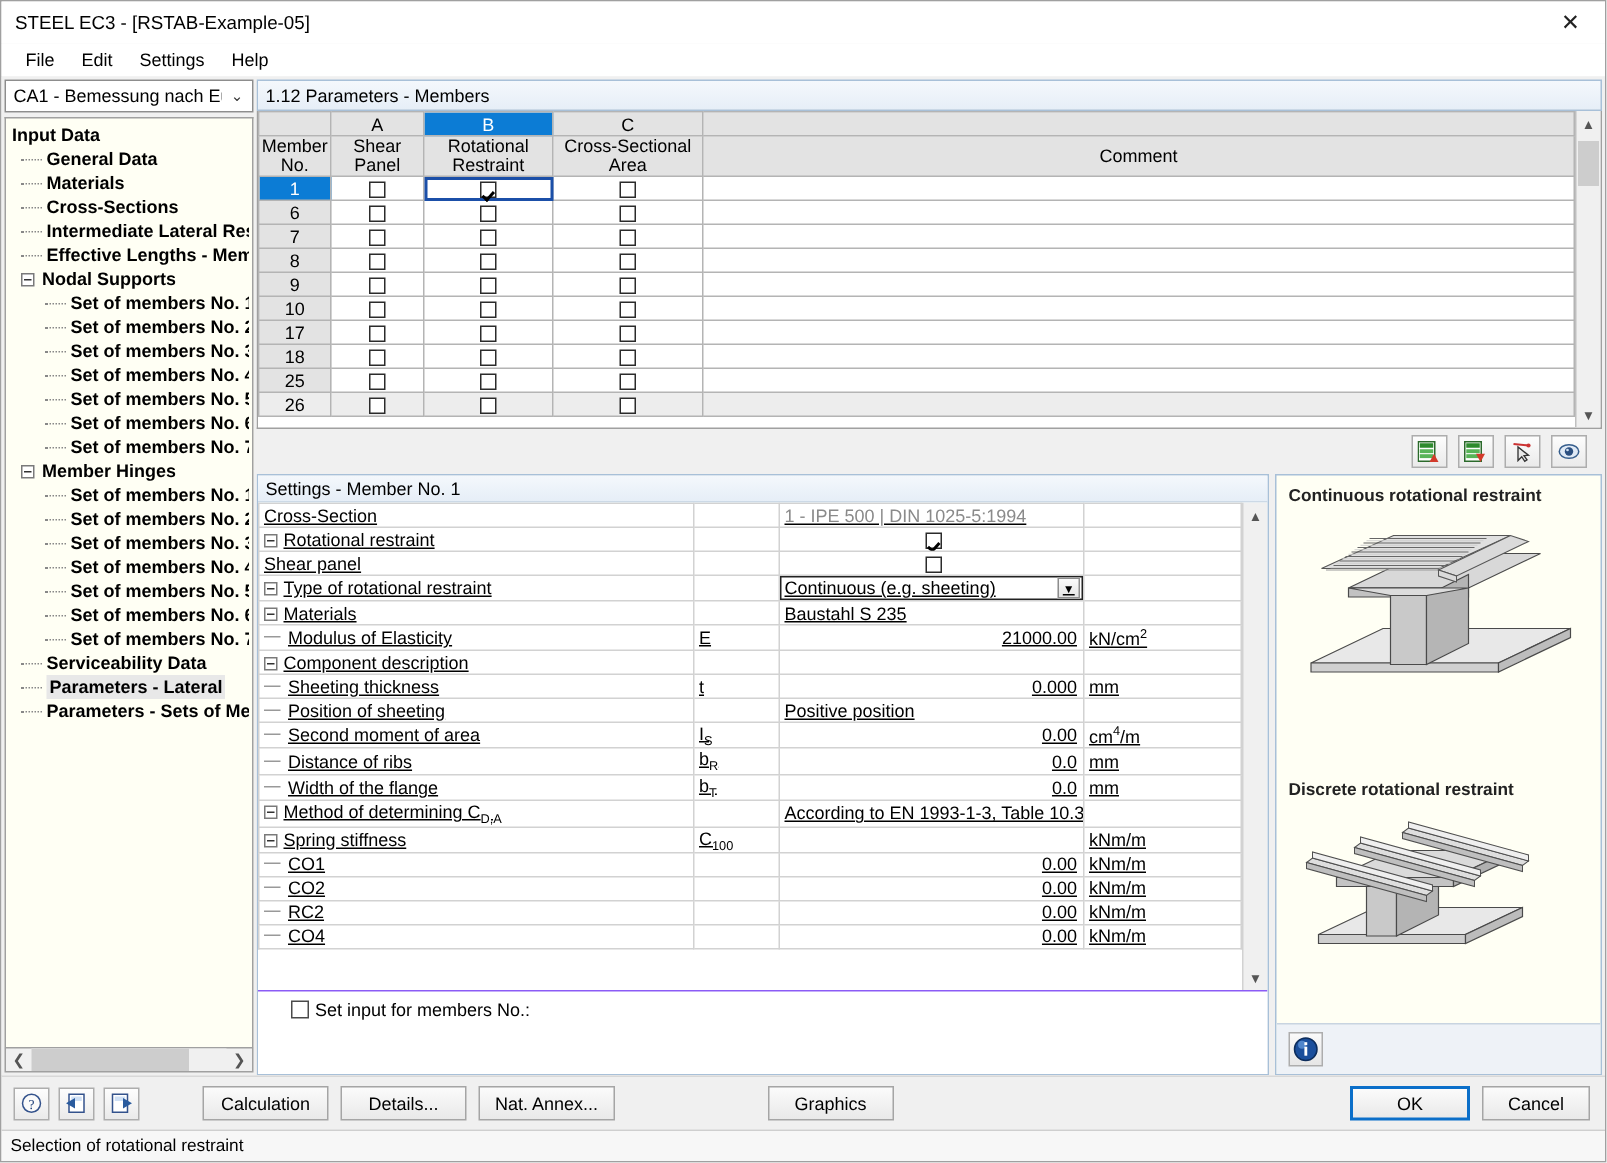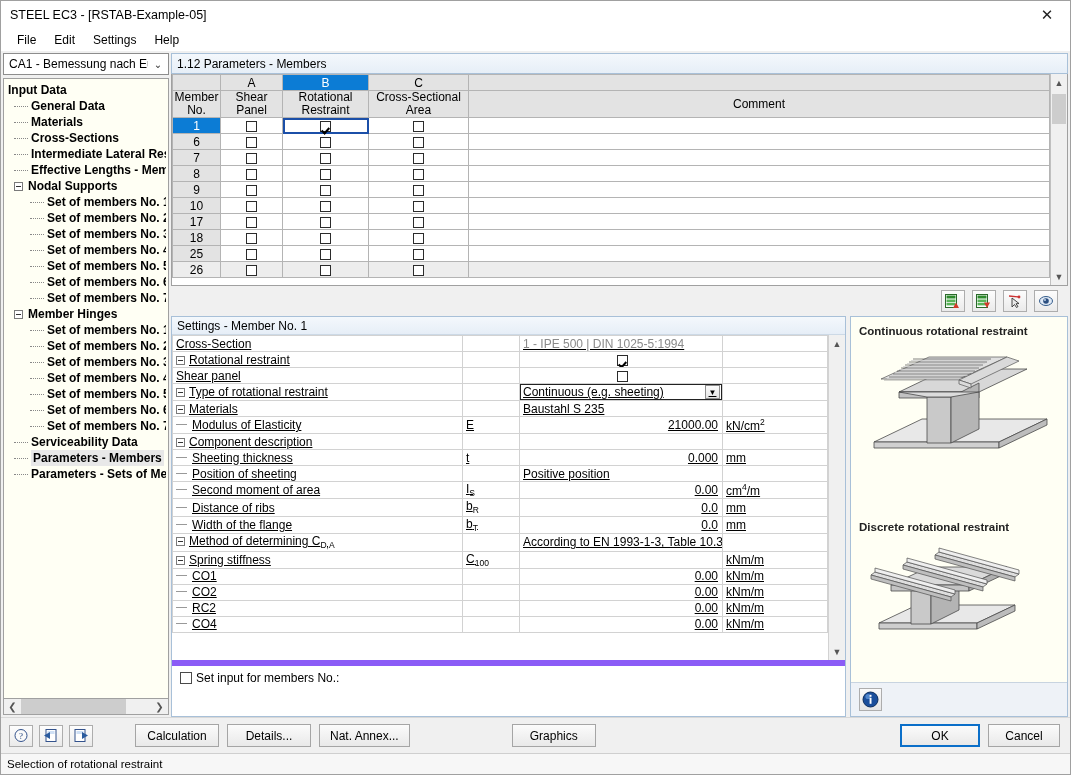--- a/index.html
+++ b/index.html
@@ -283,23 +283,23 @@
     border: 1px solid #8d8d8d;
     background: linear-gradient(#fbfbfb, #e4e4e4);
     display: flex; align-items: center; justify-content: center;
     font-size: 8px;
   }
   sub { font-size: 8.5px; }
   sup { font-size: 8.5px; }
 
   .setinput {
     flex: 0 0 56px;
-    border-top: 6px solid #8b5cf6;
+    border-top: 1px solid #8b5cf6;
     background: #fff;
-    padding: 5px 6px 0 8px;
+    padding: 5px 6px 0 22px;
   }
   .siline1 { display: flex; align-items: center; font-size: 12px; }
   .sqchk {
     width: 12px; height: 12px;
     border: 1px solid #4a4a4a; background: #fff;
     margin-right: 4px;
     display: inline-block; position: relative;
   }
   .sqchk.on::after {
     content: ""; position: absolute; left: 2px; top: 4px;
@@ -488,21 +488,21 @@
           <div class="trow ind2">
             <span class="dotlead"></span>
             <span class="lbl">Set of members No. 7 -</span>
           </div>
           <div class="trow ind1">
             <span class="dotlead"></span>
             <span class="lbl">Serviceability Data</span>
           </div>
           <div class="trow sel ind1">
             <span class="dotlead"></span>
-            <span class="lbl">Parameters - Members</span>
+            <span class="lbl">Parameters - Lateral</span>
           </div>
           <div class="trow ind1">
             <span class="dotlead"></span>
             <span class="lbl">Parameters - Sets of Membe</span>
           </div>
         </div>
       <div class="hscroll">
         <div class="arw">❮</div>
         <div class="trk">
             <div class="thm"></div>

